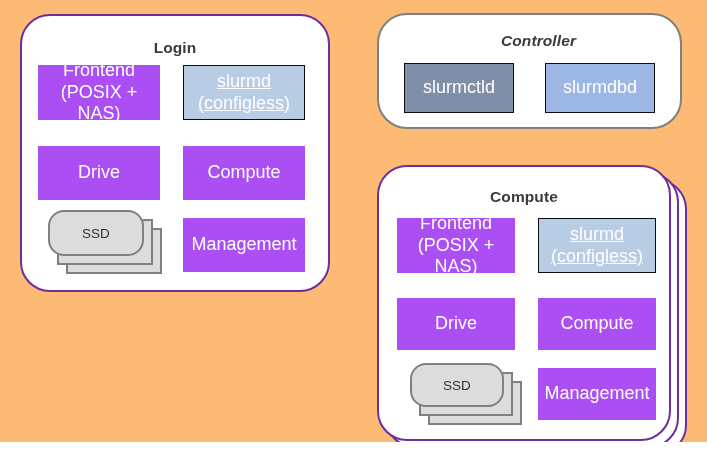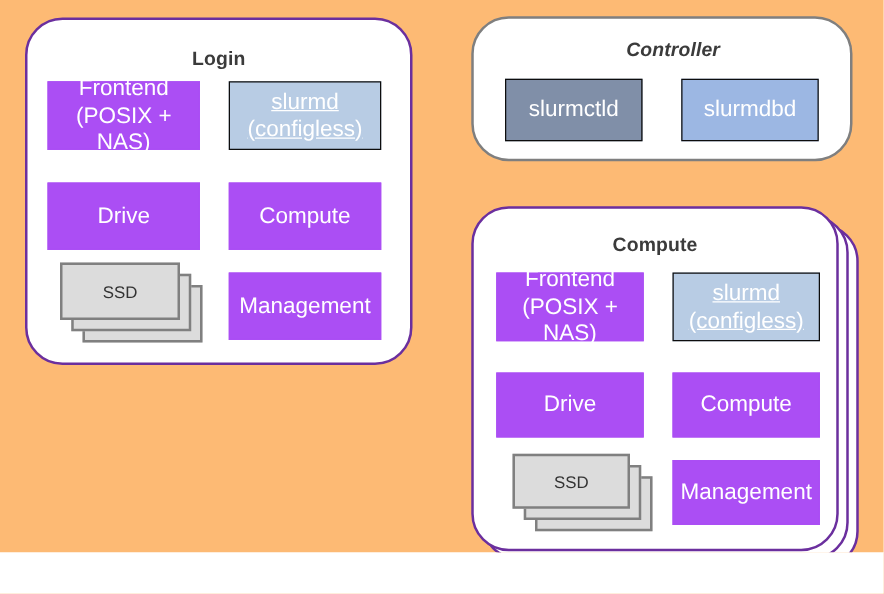--- a/index.html
+++ b/index.html
@@ -88,20 +88,21 @@
     box-sizing: border-box;
     background: #dcdcdc;
     border: 2px solid #808080;
   }
   .ssd-front {
     display: flex;
     align-items: center;
     justify-content: center;
     color: #333333;
     font-size: 13.5px;
+    border-radius: 16px;
   }
 </style>
 </head>
 <body>
 
 <div id="canvas">
 
   <div class="panel panel-purple" style="left:20px; top:14px; width:310px; height:278px;">
     <div class="panel-title" style="top:23px;">Login</div>
   </div>

